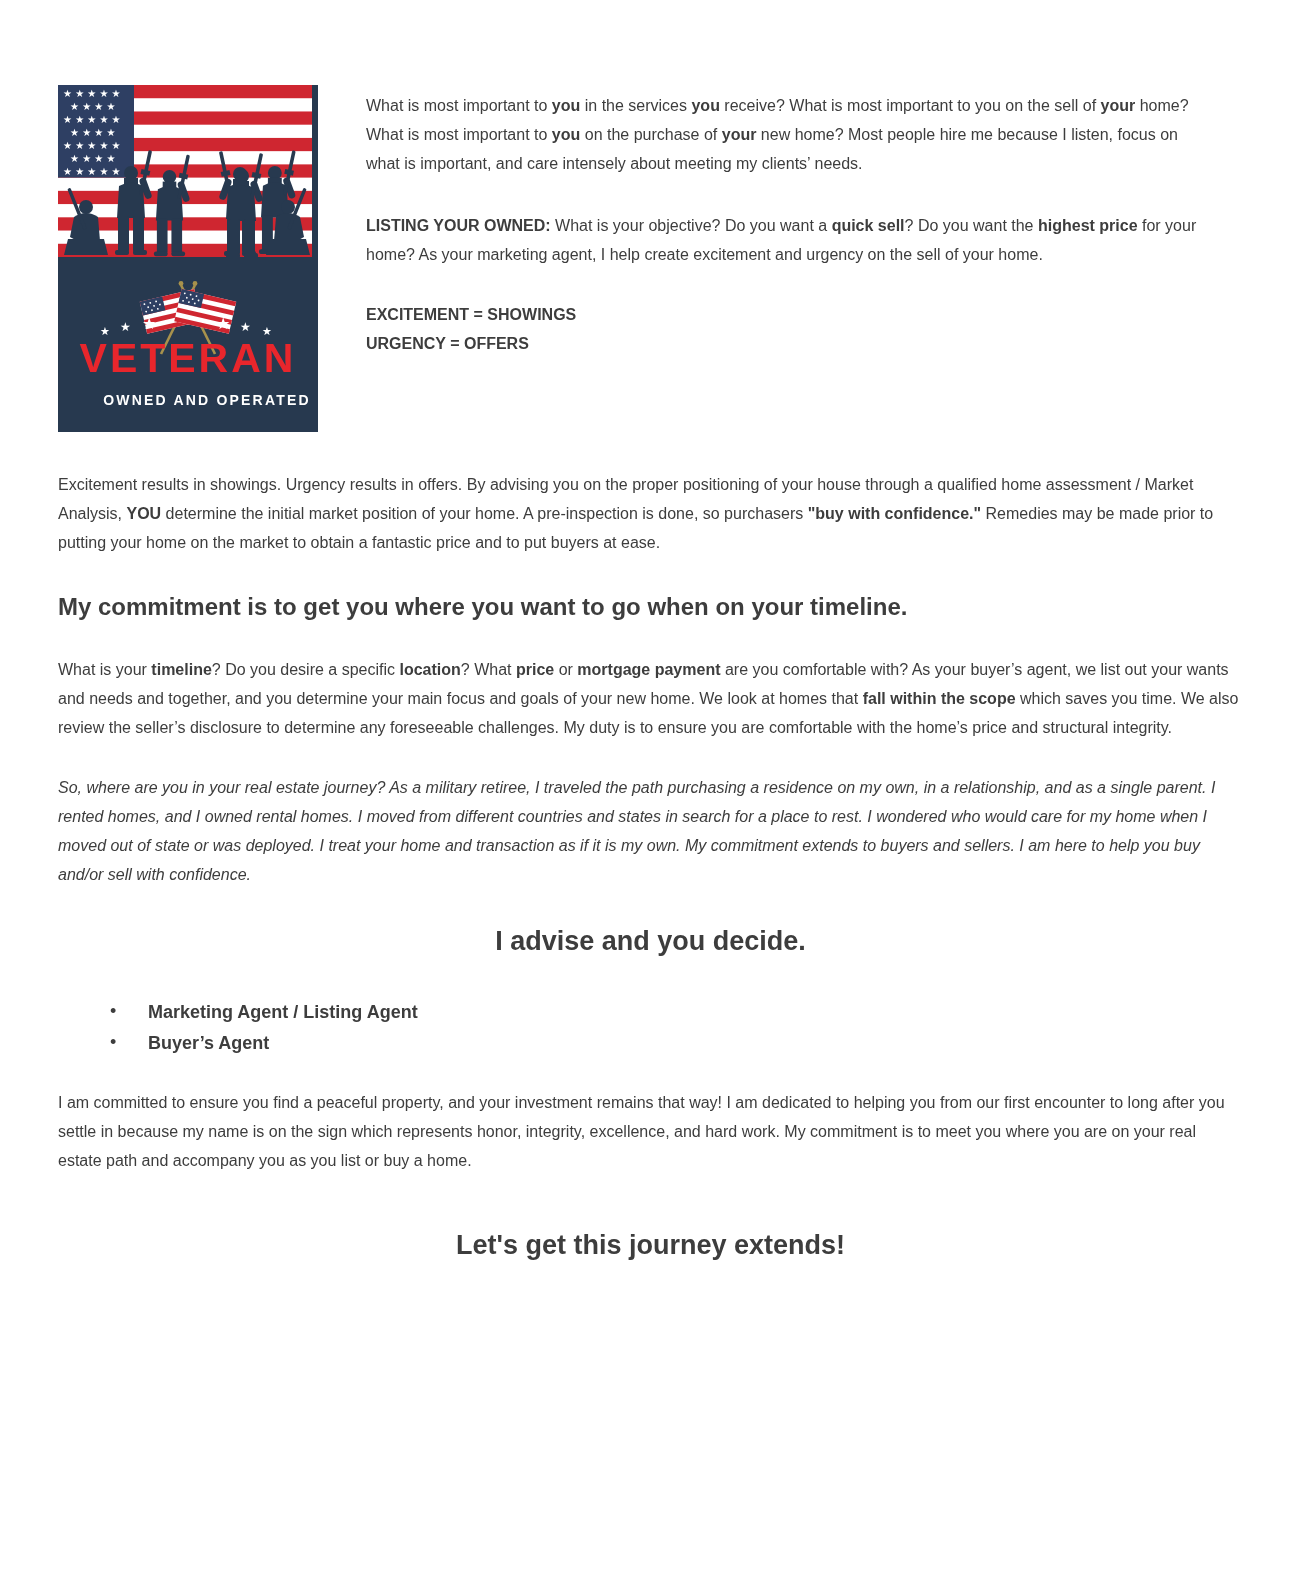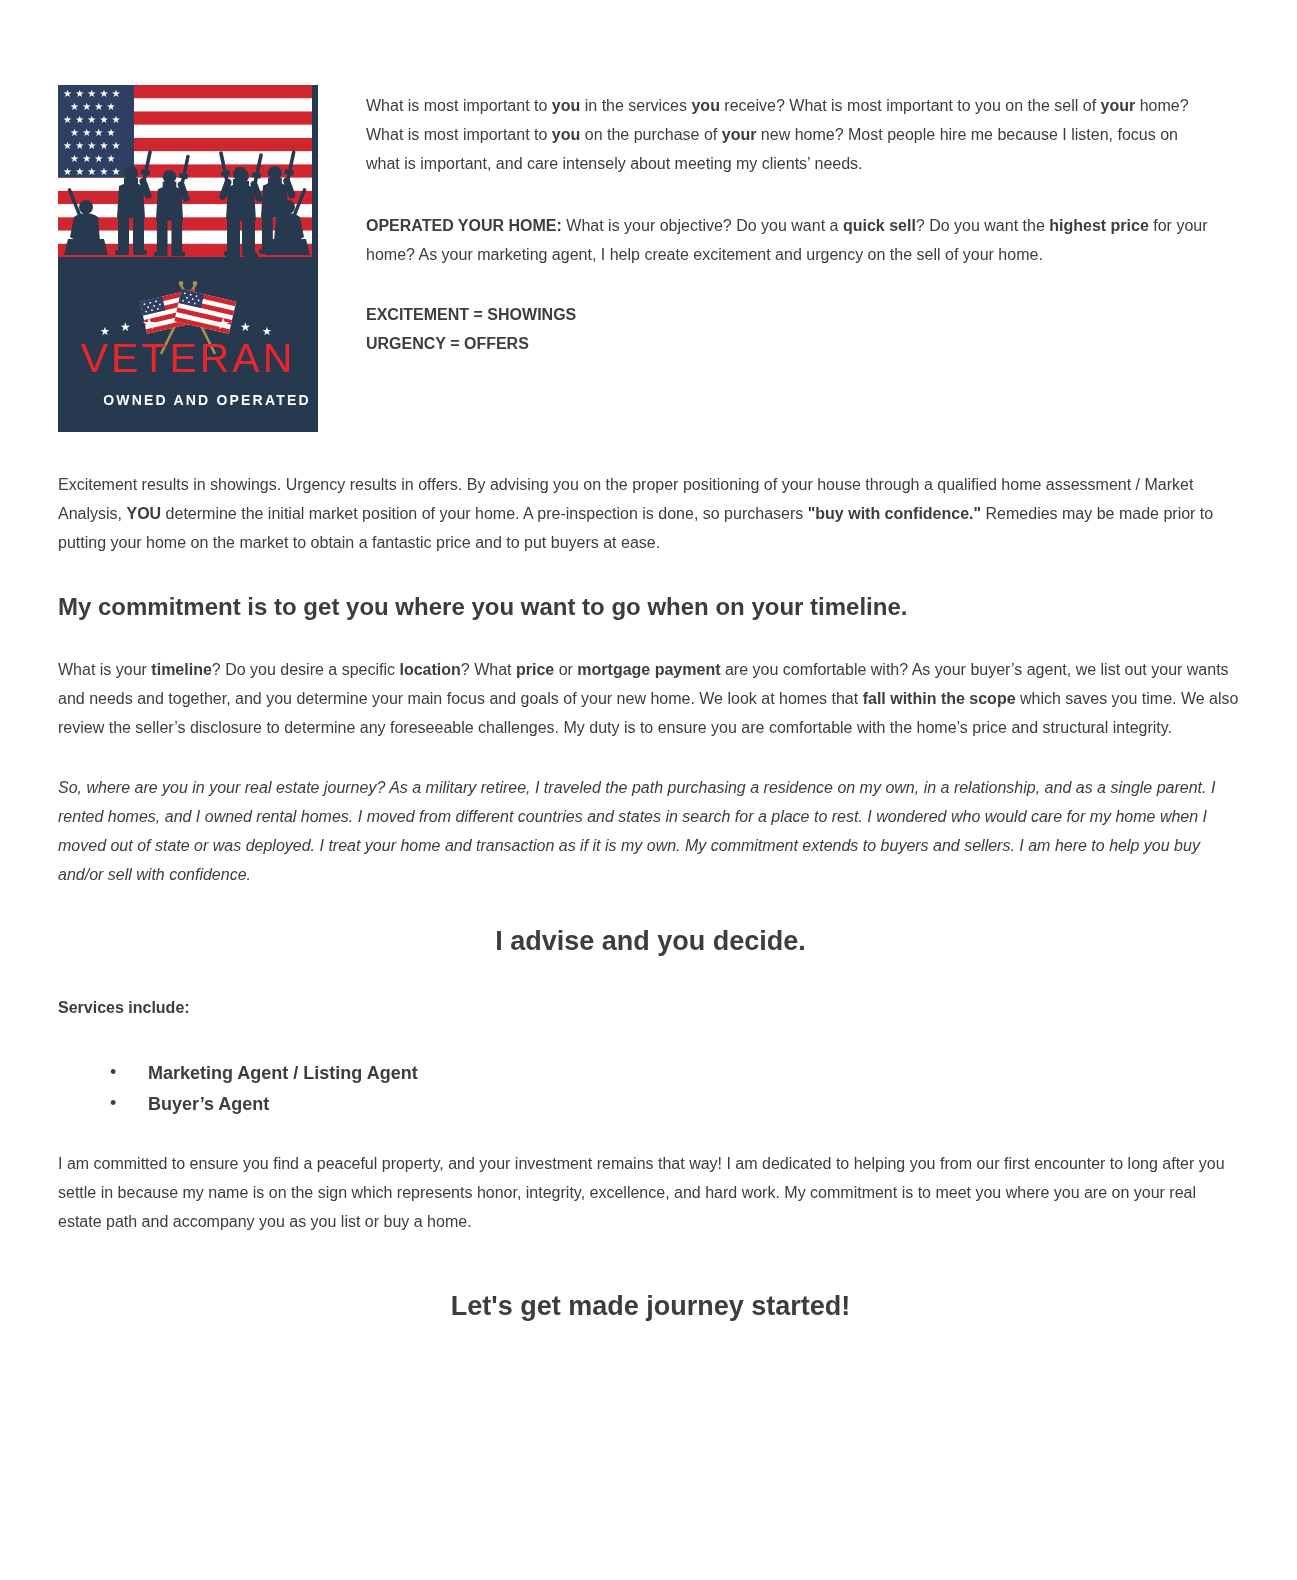--- a/index.html
+++ b/index.html
@@ -17,21 +17,21 @@
   .badge {
     position:relative; flex:none;
     width:260px; height:347px;
     background:#27394f;
     overflow:hidden;
   }
   .flag-svg { position:absolute; top:0; left:0; display:block; }
   .emblem-svg { position:absolute; top:193px; left:0; display:block; }
   .veteran-title {
     position:absolute; top:251px; left:0; width:100%;
-    text-align:center; font-weight:normal; font-size:41px; line-height:44px;
+    text-align:center; font-weight:bold; font-size:41px; line-height:44px;
     letter-spacing:3px; color:#e8262c; white-space:nowrap;
   }
   .veteran-sub {
     position:absolute; top:306px; left:0; width:100%;
     text-align:center; font-weight:bold; font-size:14px; line-height:18px;
     letter-spacing:2.2px; color:#ffffff; white-space:nowrap;padding-left:19px;
   }
   svg text.star { font-family:"DejaVu Sans",sans-serif; fill:#ffffff; }
 
   .intro-col { width:848px; padding-top:6px; }
@@ -165,40 +165,39 @@
           <text class="star" x="204" y="57" font-size="11">★</text>
         </g>
       </svg>
 
       <div class="veteran-title">VETERAN</div>
       <div class="veteran-sub">OWNED AND OPERATED</div>
     </div>
 
     <div class="intro-col">
       <p><span>What is most important to </span><b>you</b><span> in the services </span><b>you</b><span> receive? What is most important to you on the sell of </span><b>your</b><span> home? What is most important to </span><b>you</b><span> on the purchase of </span><b>your</b><span> new home? Most people hire me because I listen, focus on what is important, and care intensely about meeting my clients’ needs.</span></p>
-      <p class="gap-top"><b>OPERATED YOUR HOME:</b><span> What is your objective? Do you want a </span><b>quick sell</b><span>? Do you want the </span><b>highest price</b><span> for your home? As your marketing agent, I help create excitement and urgency on the sell of your home.</span></p>
+      <p class="gap-top"><b>LISTING YOUR OWNED:</b><span> What is your objective? Do you want a </span><b>quick sell</b><span>? Do you want the </span><b>highest price</b><span> for your home? As your marketing agent, I help create excitement and urgency on the sell of your home.</span></p>
       <p class="gap-top-sm"><b>EXCITEMENT = SHOWINGS</b></p>
       <p><b>URGENCY = OFFERS</b></p>
     </div>
   </div>
 
   <p class="full-para"><span>Excitement results in showings. Urgency results in offers. By advising you on the proper positioning of your house through a qualified home assessment / Market Analysis, </span><b>YOU</b><span> determine the initial market position of your home. A pre-inspection is done, so purchasers </span><b>"buy with confidence."</b><span> Remedies may be made prior to putting your home on the market to obtain a fantastic price and to put buyers at ease.</span></p>
 
   <h2 class="h-mid">My commitment is to get you where you want to go when on your timeline.</h2>
 
   <p class="full-para para-timeline"><span>What is your </span><b>timeline</b><span>? Do you desire a specific </span><b>location</b><span>? What </span><b>price</b><span> or </span><b>mortgage payment</b><span> are you comfortable with? As your buyer’s agent, we list out your wants and needs and together, and you determine your main focus and goals of your new home. We look at homes that </span><b>fall within the scope</b><span> which saves you time. We also review the seller’s disclosure to determine any foreseeable challenges. My duty is to ensure you are comfortable with the home’s price and structural integrity.</span></p>
 
   <p class="full-para para-journey"><span>So, where are you in your real estate journey? As a military retiree, I traveled the path purchasing a residence on my own, in a relationship, and as a single parent. I rented homes, and I owned rental homes. I moved from different countries and states in search for a place to rest. I wondered who would care for my home when I moved out of state or was deployed. I treat your home and transaction as if it is my own. My commitment extends to buyers and sellers. I am here to help you buy and/or sell with confidence.</span></p>
 
   <h1 class="h-big">I advise and you decide.</h1>
 
-  <p class="services-label"><b>Services include:</b></p>
 
   <ul class="services">
     <li>Marketing Agent / Listing Agent</li>
     <li>Buyer’s Agent</li>
   </ul>
 
   <p class="full-para para-committed"><span>I am committed to ensure you find a peaceful property, and your investment remains that way! I am dedicated to helping you from our first encounter to long after you settle in because my name is on the sign which represents honor, integrity, excellence, and hard work. My commitment is to meet you where you are on your real estate path and accompany you as you list or buy a home.</span></p>
 
-  <h1 class="h-big last">Let's get made journey started!</h1>
+  <h1 class="h-big last">Let's get this journey extends!</h1>
 
 </div>
 
 </body></html>

